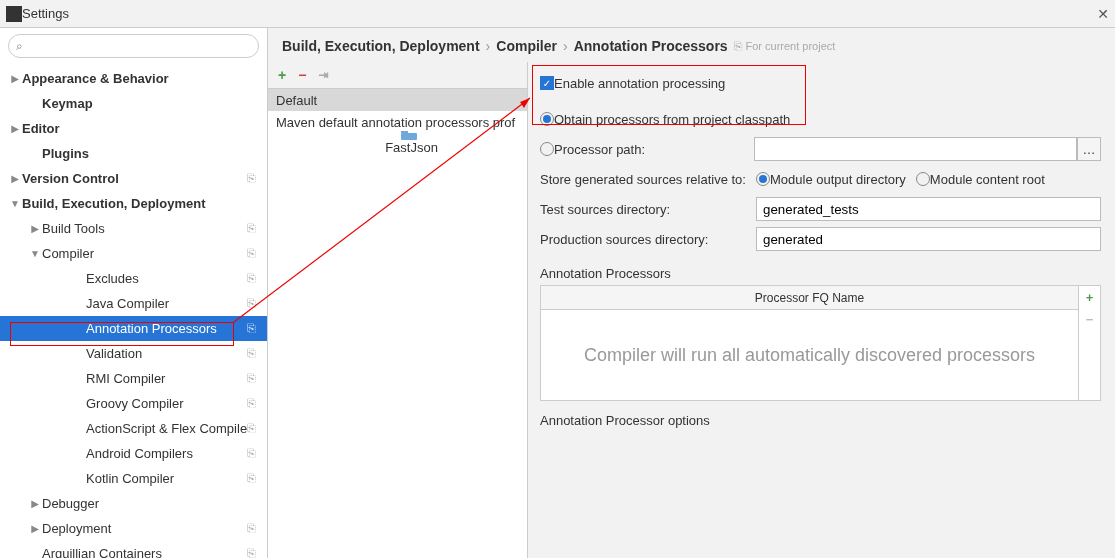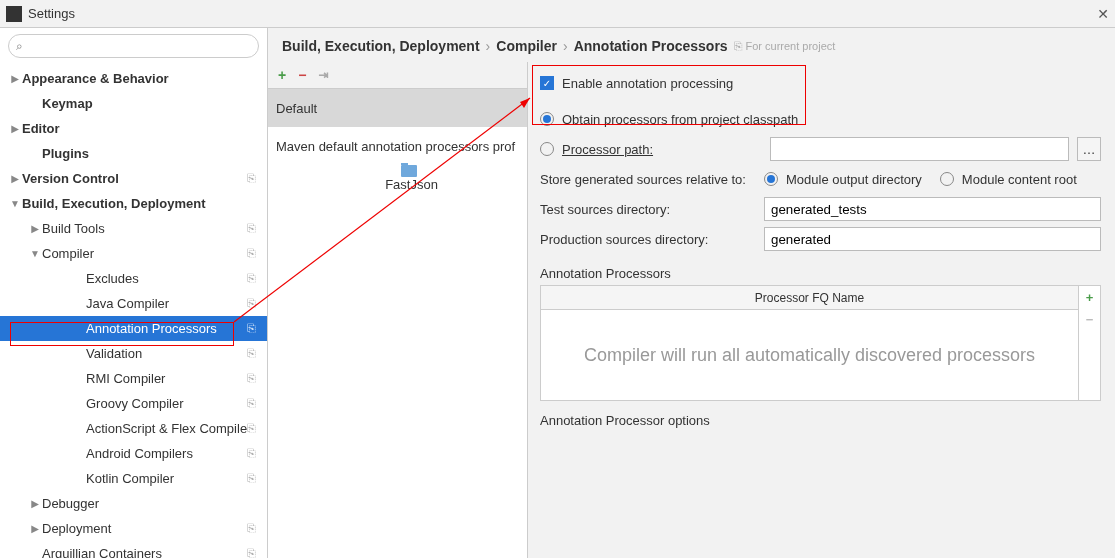--- a/index.html
+++ b/index.html
@@ -1,19 +1,19 @@
 <!DOCTYPE html>
 <html><head>
 <meta charset="utf-8">
 <style>
 * { box-sizing: border-box; margin: 0; padding: 0; }
 body { font-family: "Segoe UI", Arial, sans-serif; font-size: 13px; color: #333; background: #f2f2f2; width: 1115px; height: 558px; overflow: hidden; }
 
 .titlebar { height: 28px; background: #f2f2f2; border-bottom: 1px solid #ccc; display: flex; align-items: center; padding: 0 6px; justify-content: space-between; }
-.titlebar-left { display: flex; align-items: center; gap: 6px; }
+.titlebar-left { display: flex; align-items: center; }
 .titlebar-icon { width: 16px; height: 16px; background: #333; }
 .titlebar-right { display: flex; gap: 10px; font-size: 14px; color: #555; }
 
 .main { display: flex; height: 530px; }
 
 .sidebar { width: 268px; background: #fff; border-right: 1px solid #ccc; display: flex; flex-direction: column; }
 .search-wrap { padding: 6px 8px; }
 .search-box { width: 100%; height: 24px; border: 1px solid #ccc; border-radius: 12px; padding: 0 10px 0 24px; font-size: 12px; outline: none; }
 .search-rel { position: relative; }
 .search-icon { position: absolute; left: 8px; top: 5px; color: #888; font-size: 12px; }
@@ -38,29 +38,29 @@
 
 .inner { display: flex; flex: 1; }
 
 .profiles { width: 260px; border-right: 1px solid #ccc; display: flex; flex-direction: column; background: #f2f2f2; }
 .profiles-toolbar { height: 26px; display: flex; align-items: center; gap: 12px; padding: 0 10px; }
 .tb-icon { font-size: 14px; font-weight: bold; }
 .tb-add { color: #4a9c4a; }
 .tb-del { color: #c44; }
 .tb-copy { color: #aaa; }
 .profiles-tree { flex: 1; background: #fff; border-top: 1px solid #ccc; }
-.prof-item { height: 38px; display: flex; align-items: center; padding-left: 8px; }
+.prof-item { height: 22px; display: flex; align-items: center; padding-left: 8px; }
 .prof-item.sel { background: #d8d8d8; }
 .prof-sub1 { padding-left: 8px; }
 .prof-sub2 { padding-left: 28px; flex-direction: column; }
 .folder-icon { width: 16px; height: 12px; background: #6fa8dc; margin-right: 6px; border-radius: 1px; position: relative; }
 .folder-icon::before { content: ""; position: absolute; top: -2px; left: 0; width: 7px; height: 2px; background: #6fa8dc; }
 
 .form { flex: 1; padding: 6px 14px 6px 12px; position: relative; }
-.form-row { display: flex; align-items: center; min-height: 30px; gap: 8px; }
+.form-row { display: flex; align-items: center; min-height: 30px; }
 .form-label { width: 216px; }
 .form-input { flex: 1; height: 24px; border: 1px solid #bbb; padding: 0 6px; background: #fff; }
 .chk { width: 14px; height: 14px; appearance: none; border: 1px solid #888; cursor: pointer; display: inline-flex; align-items: center; justify-content: center; }
 .chk:checked { background: #2675d6; border-color: #2675d6; }
 .chk:checked::after { content: "✓"; color: #fff; font-size: 10px; }
 .radio { width: 14px; height: 14px; border: 1px solid #888; border-radius: 50%; appearance: none; cursor: pointer; position: relative; }
 .radio:checked::after { content: ""; position: absolute; top: 2px; left: 2px; width: 8px; height: 8px; background: #2675d6; border-radius: 50%; }
 
 .section-label { font-size: 13px; color: #333; margin-top: 12px; margin-bottom: 4px; }
 .fq-table { border: 1px solid #ccc; background: #fff; height: 116px; display: flex; }
@@ -233,21 +233,21 @@
           <input type="checkbox" class="chk" checked="" style="">
           <span>Enable annotation processing</span>
         </div>
 
         <div class="form-row" style="margin-top:6px;">
           <input type="radio" name="procsrc" class="radio" checked="" style="">
           <span>Obtain processors from project classpath</span>
         </div>
         <div class="form-row">
           <input type="radio" name="procsrc" class="radio" style="">
-          <span style="width:200px;text-decoration:underline;">Processor path:</span>
+          <span style="width:200px;">Processor path:</span>
           <input class="form-input" style="flex: 1 1 0%;">
           <div class="ellipsis-btn">…</div>
         </div>
 
         <div class="form-row" style="">
           <span class="form-label">Store generated sources relative to:</span>
           <input type="radio" name="storerel" class="radio" checked="" style="">
           <span>Module output directory</span>
           <input type="radio" name="storerel" class="radio" style="margin-left: 10px;">
           <span>Module content root</span>

